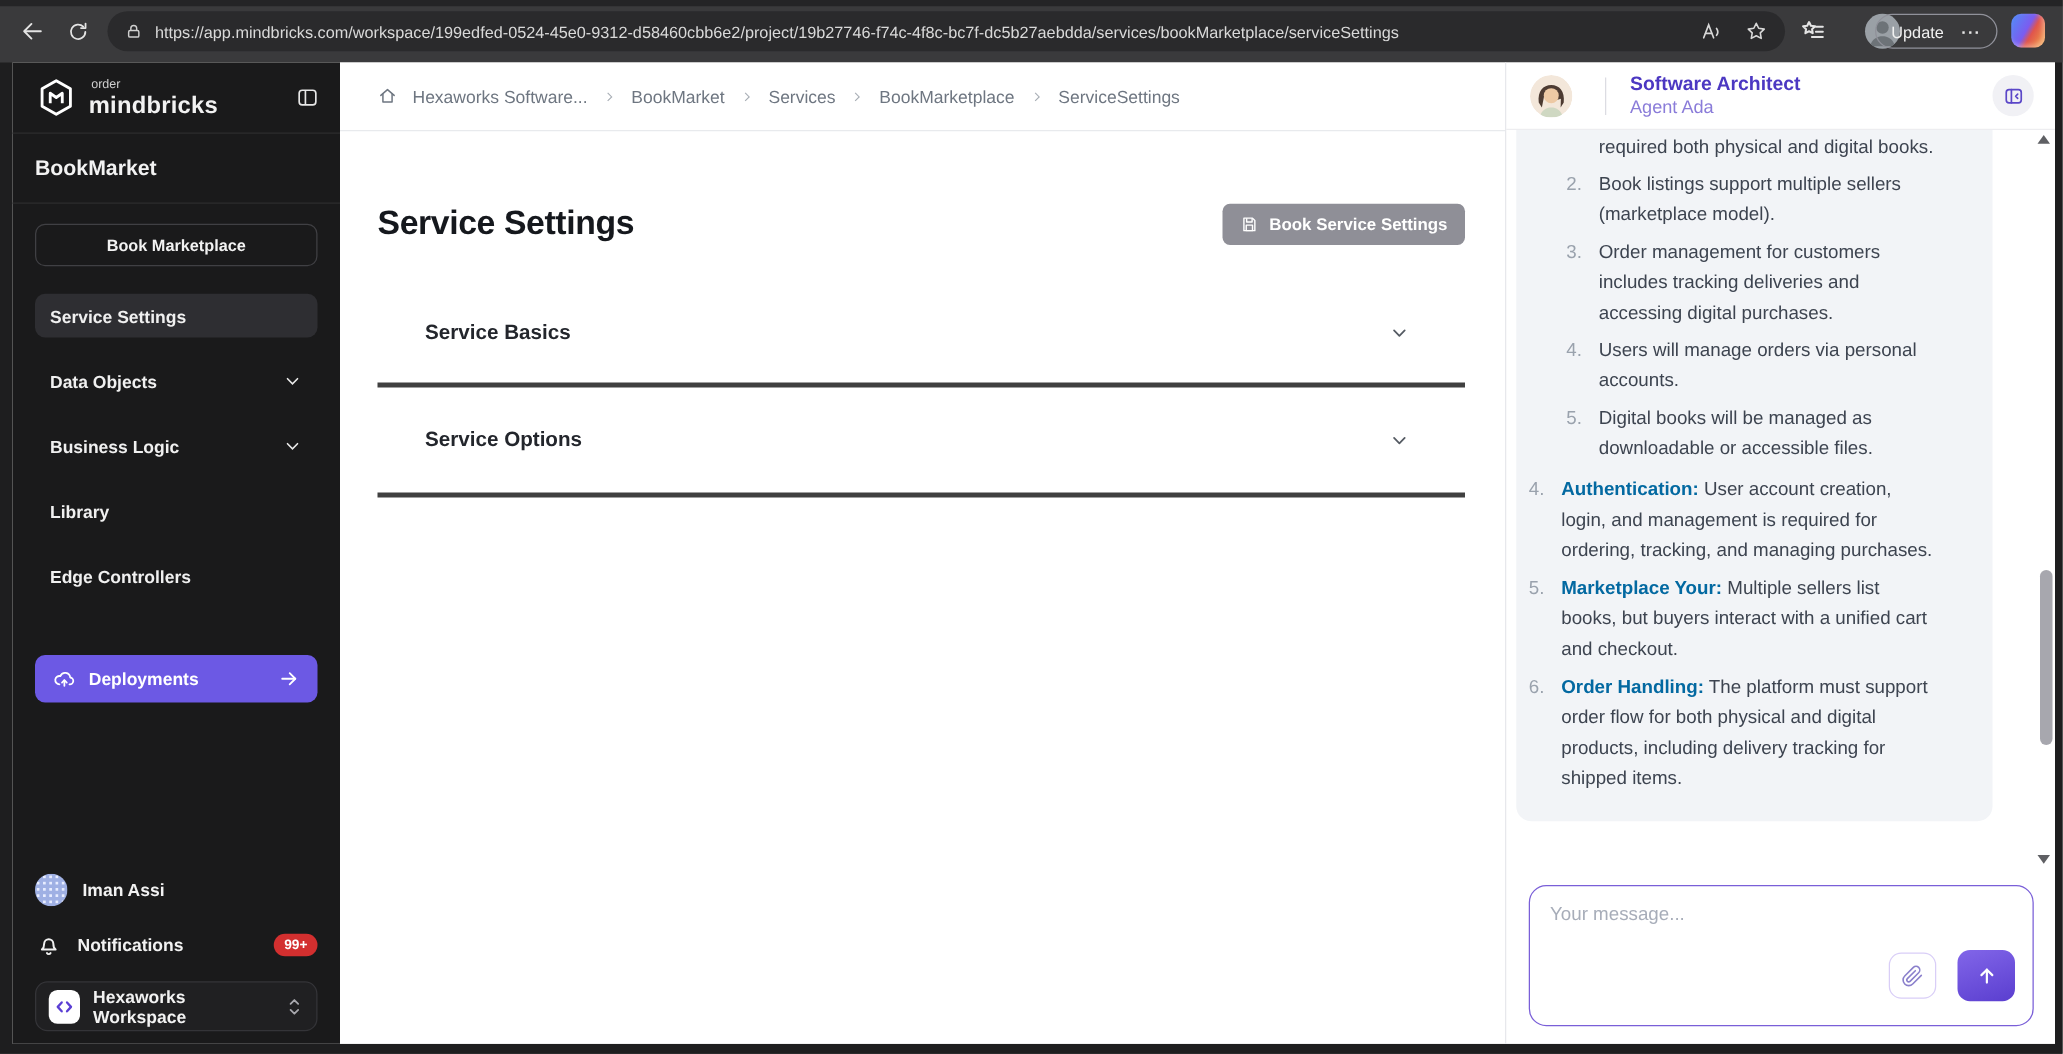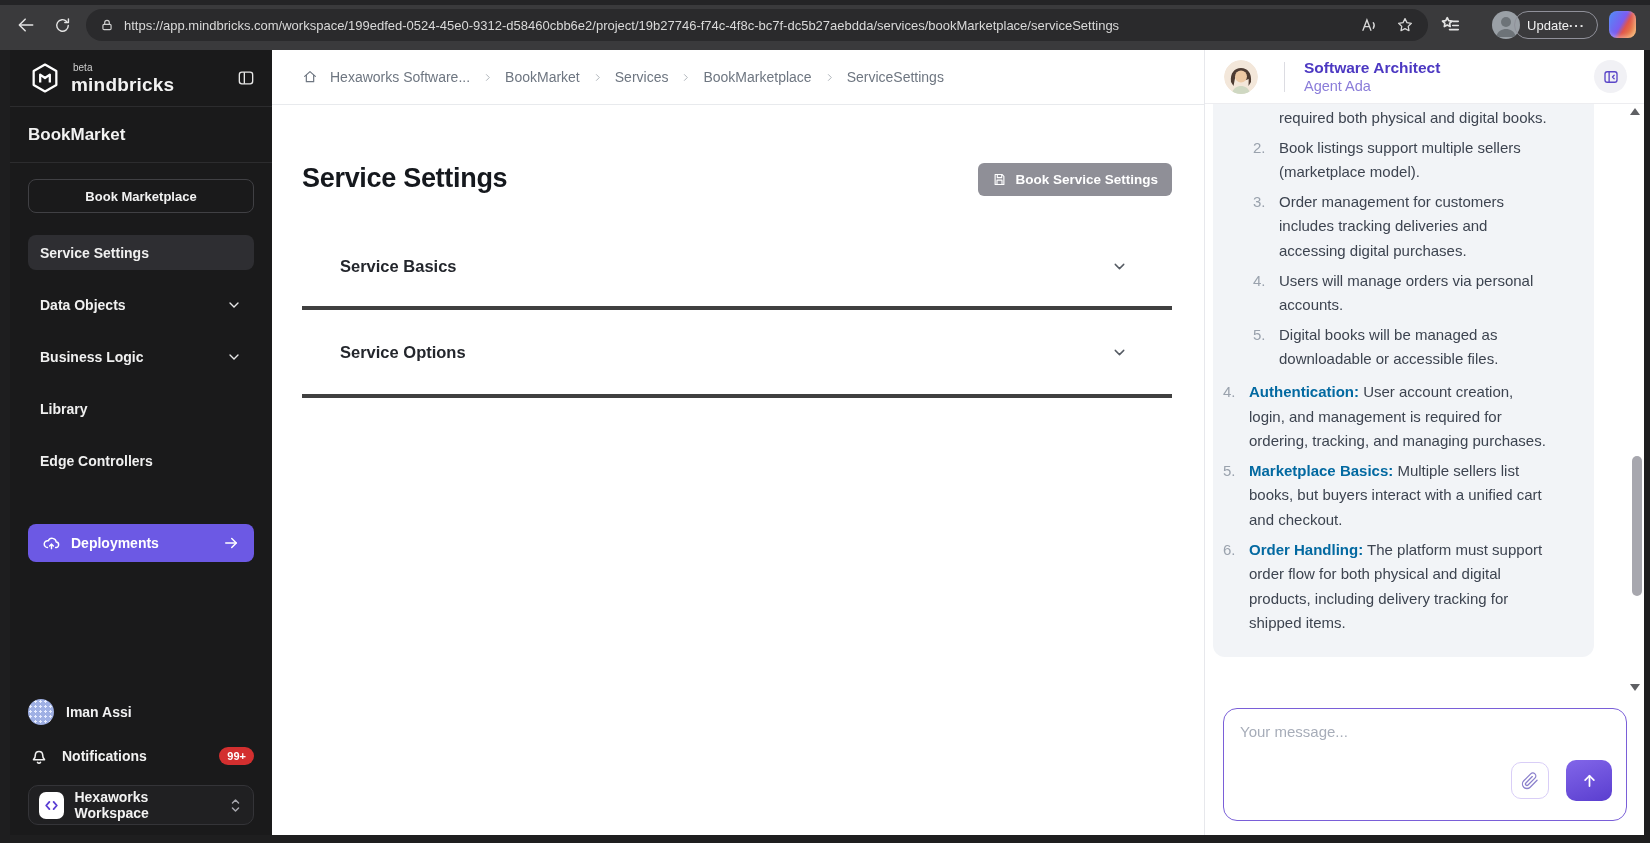--- a/index.html
+++ b/index.html
@@ -11,21 +11,21 @@
   .toolbar { position:absolute; left:0; top:0; width:1650px; height:50px; background:#3a3a3c; }
   .toolbar::before { content:""; position:absolute; left:0; top:0; width:100%; height:5px; background:#242426; }
   .tb-btn { position:absolute; top:13px; width:24px; height:24px; display:flex; align-items:center; justify-content:center; }
   .tb-btn svg { stroke:#e4e4e4; fill:none; stroke-width:1.8; stroke-linecap:round; stroke-linejoin:round; }
   .addr { position:absolute; left:86px; top:9px; height:32px; width:1342px; background:#2a2a2c;
           border-radius:16px; display:flex; align-items:center; padding:0 14px; }
   .addr .url { color:#d9d9d9; font-size:13px; margin-left:10px; white-space:nowrap; overflow:hidden; flex:1; }
   .addr svg { flex:none; }
   .addr .right-ic { display:flex; gap:18px; margin-left:12px; }
   .pill-update { position:absolute; right:52px; top:11px; height:28px; padding:0 12px; border:1px solid #90919a;
-                 border-radius:14px; display:flex; align-items:center; gap:0; color:#f1f1f1; font-size:13px; }
+                 border-radius:14px; display:flex; align-items:center; gap:14px; color:#f1f1f1; font-size:13px; }
   .pill-update .dots { letter-spacing:1px; font-weight:700; font-size:13px; color:#e6e6e6; }
   .avatar-browser { position:absolute; right:130px; top:11px; width:28px; height:28px; border-radius:50%;
                     background:#9aa0a6; overflow:hidden; }
   .copilot { position:absolute; right:14px; top:11px; width:27px; height:27px; border-radius:8px;
              background: linear-gradient(120deg,#4f8ef7 0%, #7b5cf0 46%, #e0554d 60%, #f2a33c 100%);
              box-shadow: inset -2px -2px 4px rgba(255,255,255,.35); }
 
   
   .window { position:absolute; left:10px; top:50px; width:1634px; height:785px; background:#fff; display:flex; }
 
@@ -178,21 +178,21 @@
 
   <div class="window">
 
     <aside class="sidebar">
       <div class="sb-row1">
         <svg width="34" height="34" viewBox="0 0 24 24" stroke="#fff" fill="none" stroke-width="1.6" stroke-linejoin="round">
           <path d="M12 2.5l8 4.6v9.8l-8 4.6-8-4.6V7.1z"></path>
           <path d="M8.6 15.2V9.6L12 12l3.4-2.4v5.6"></path>
         </svg>
         <span class="brand-text">
-          <span class="beta">beta</span>
+          <span class="beta">order</span>
           <span class="name">mindbricks</span>
         </span>
         <span class="sb-collapse">
           <svg width="20" height="20" viewBox="0 0 24 24" stroke="#e8e8e8" fill="none" stroke-width="1.6">
             <rect x="4" y="5" width="16" height="14" rx="3"></rect>
               <path d="M10 5v14"></path>
           </svg>
         </span>
       </div>
 
@@ -369,21 +369,21 @@
         <div class="bubble">
           <ol class="sub">
             <li class="msg-li"><span class="mk"></span><span>required both physical and digital books.</span></li>
             <li class="msg-li"><span class="mk">2.</span><span>Book listings support multiple sellers (marketplace model).</span></li>
             <li class="msg-li"><span class="mk">3.</span><span>Order management for customers includes tracking deliveries and accessing digital purchases.</span></li>
             <li class="msg-li"><span class="mk">4.</span><span>Users will manage orders via personal accounts.</span></li>
             <li class="msg-li"><span class="mk">5.</span><span>Digital books will be managed as downloadable or accessible files.</span></li>
           </ol>
           <ol class="outer">
             <li class="msg-li"><span class="mk">4.</span><span class="bold">Authentication:</span><span> User account creation, login, and management is required for ordering, tracking, and managing purchases.</span></li>
-            <li class="msg-li"><span class="mk">5.</span><span class="bold">Marketplace Basics:</span><span> Multiple sellers list books, but buyers interact with a unified cart and checkout.</span></li>
+            <li class="msg-li"><span class="mk">5.</span><span class="bold">Marketplace Your:</span><span> Multiple sellers list books, but buyers interact with a unified cart and checkout.</span></li>
             <li class="msg-li"><span class="mk">6.</span><span class="bold">Order Handling:</span><span> The platform must support order flow for both physical and digital products, including delivery tracking for shipped items.</span></li>
           </ol>
         </div>
       </div>
 
       <div class="sb-arrow up"></div>
       <div class="sb-thumb"></div>
       <div class="sb-arrow down"></div>
 
       <div class="msgbox">

